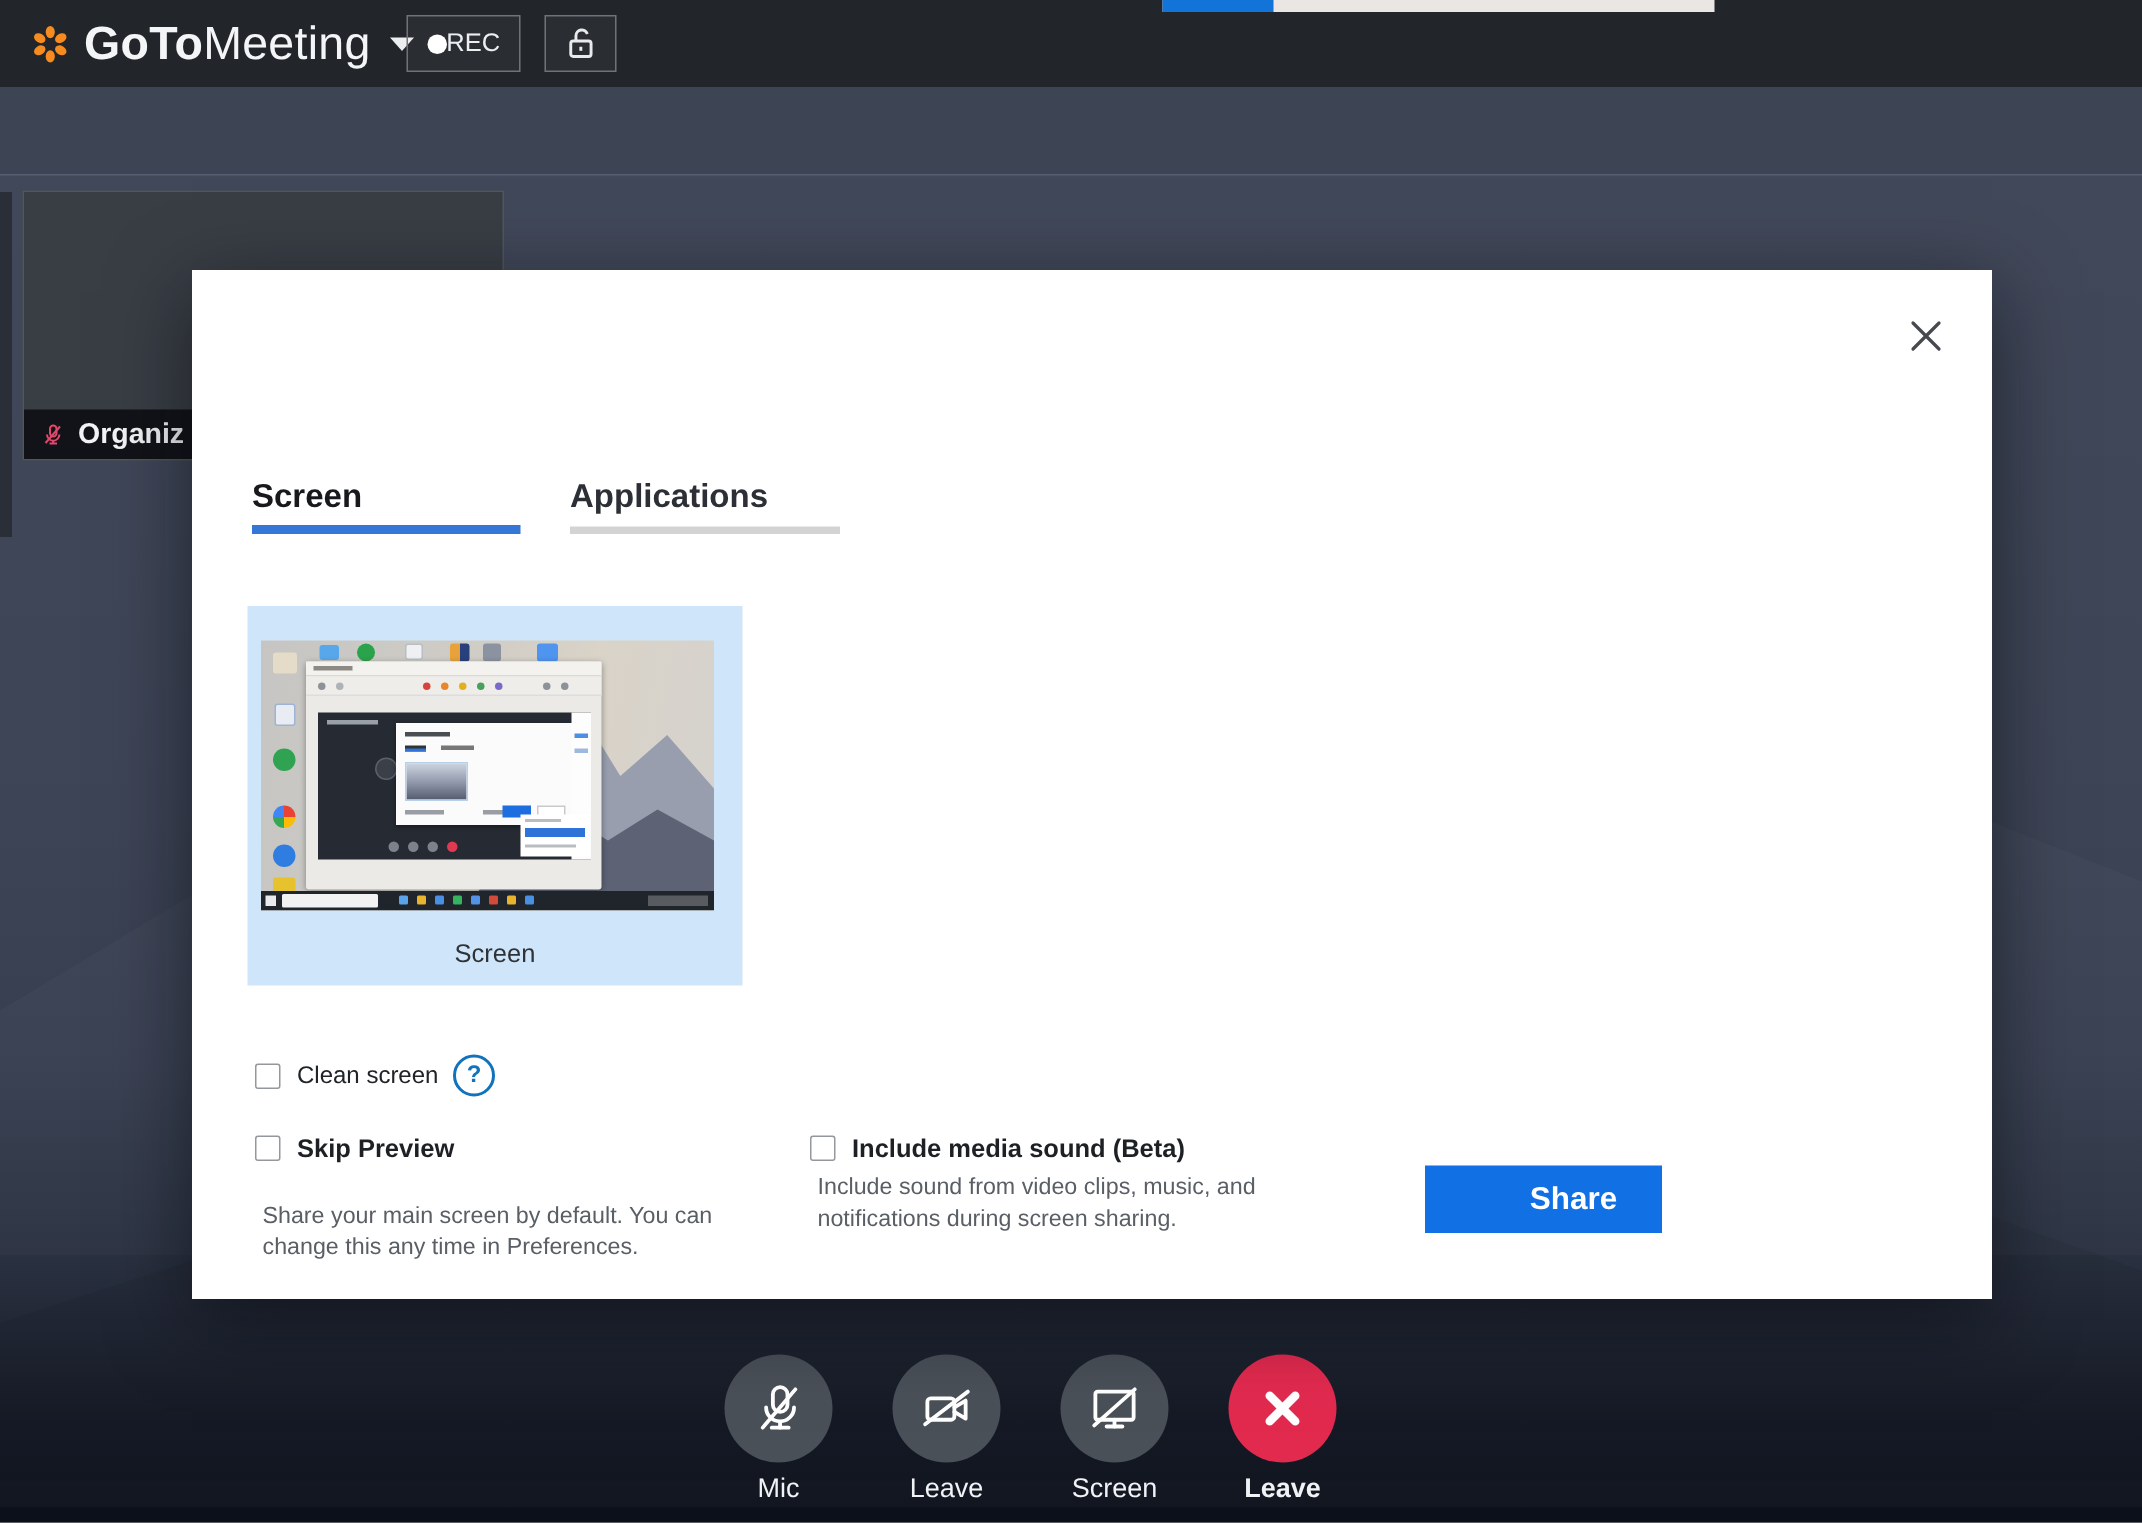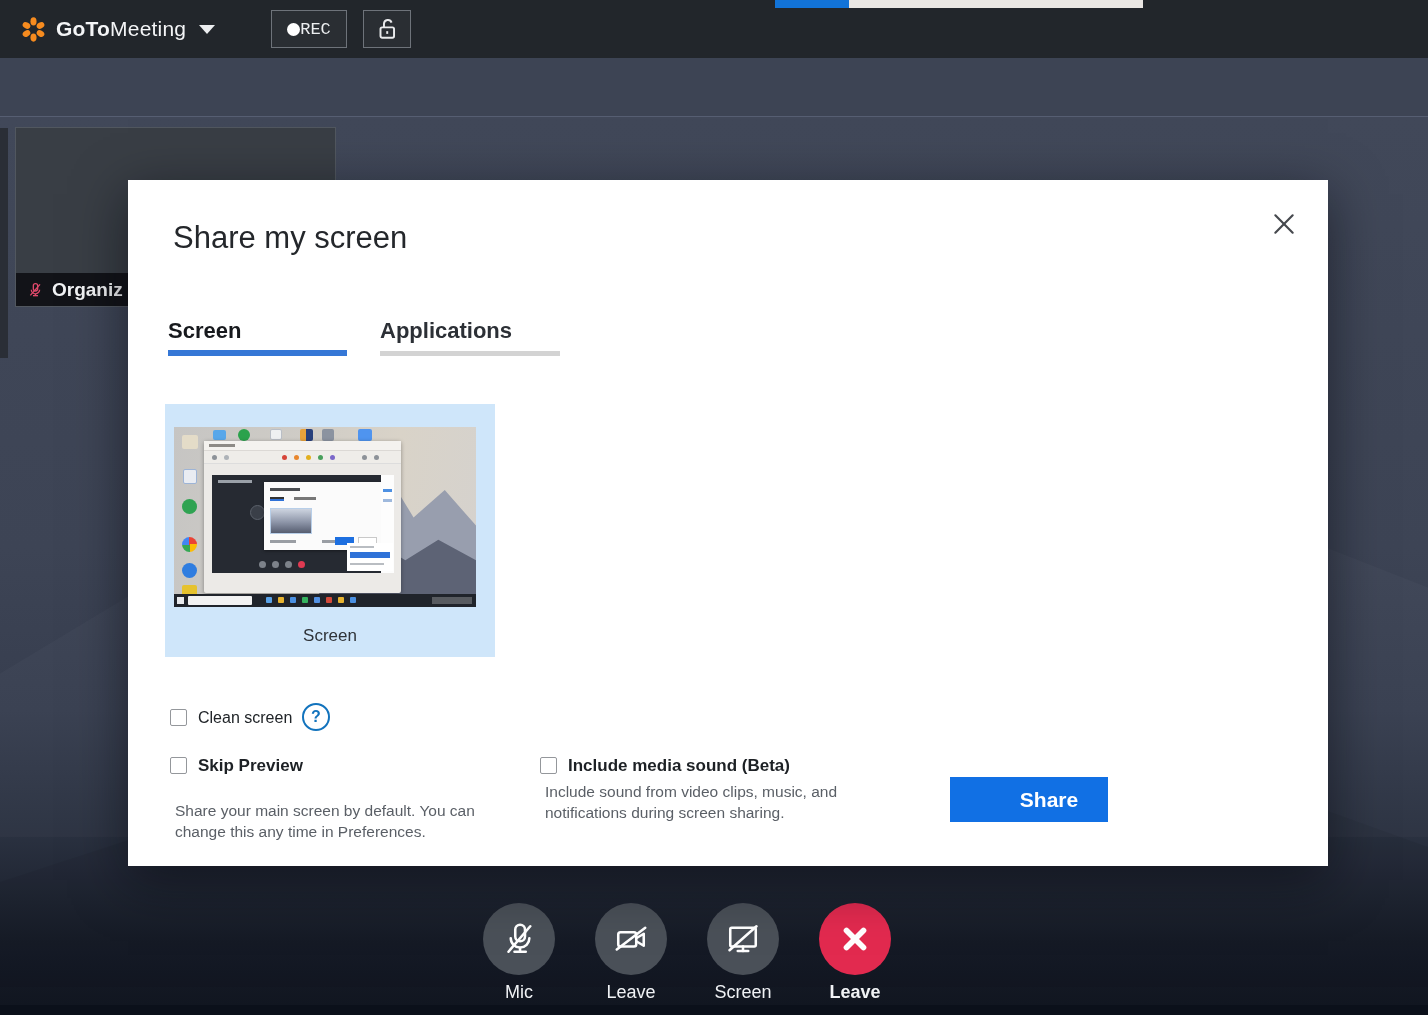--- a/index.html
+++ b/index.html
@@ -6,25 +6,25 @@
   body { font-family:"Liberation Sans", sans-serif; background:#10151f; }
   .stage { position:relative; width:1428px; height:1015px; overflow:hidden; background:#3d4454; }
 
   
   .chrome-strip { position:absolute; left:775px; top:0; width:368px; height:8px; background:#e9e6e3; z-index:6; }
   .chrome-strip .tab-ind { position:absolute; left:0; top:0; width:74px; height:8px; background:#1273d8; }
 
   
   .top-bar { position:absolute; left:0; top:0; width:1428px; height:58px; background:#22262b; z-index:5; }
   .brand { position:absolute; left:20px; top:0; height:58px; display:flex; align-items:center; gap:9px; cursor:pointer; }
-  .brand-text { color:#f4f5f7; font-size:21px; letter-spacing:0.2px; }
+  .brand-text { color:#f4f5f7; font-size:31px; letter-spacing:0.2px; }
   .brand-text b { font-weight:700; }
   .brand-text span.lt { font-weight:400; }
   .caret-down { width:0; height:0; border-left:8px solid transparent; border-right:8px solid transparent; border-top:9px solid #eceef0; margin-left:4px; }
-  .rec-btn { position:absolute; left:271px; top:10px; width:76px; height:38px; border:1px solid #6e737a; background:rgba(255,255,255,0.04); display:flex; align-items:center; justify-content:center; gap:0; cursor:pointer;font-family:Liberation Mono, monospace; }
+  .rec-btn { position:absolute; left:271px; top:10px; width:76px; height:38px; border:1px solid #6e737a; background:rgba(255,255,255,0.04); display:flex; align-items:center; justify-content:center; gap:0; cursor:pointer; }
   .rec-dot { width:13px; height:13px; border-radius:50%; background:#ffffff; }
   .rec-label { color:#eceef0; font-size:17px; }
   .lock-btn { position:absolute; left:363px; top:10px; width:48px; height:38px; border:1px solid #6e737a; background:rgba(255,255,255,0.04); display:flex; align-items:center; justify-content:center; cursor:pointer; }
 
   
   .meeting-bar { position:absolute; left:0; top:58px; width:1428px; height:58px; background:#23272e; border-top:1px solid #3a4150; z-index:5; }
   .meeting-name { position:absolute; left:28px; top:0; height:58px; line-height:58px; color:#eff1f3; font-size:18px; }
   .talking-sel { position:absolute; left:855px; top:0; height:58px; display:flex; align-items:center; gap:16px; cursor:pointer; }
   .talking-label { color:#edeff2; font-size:20px; }
 
@@ -173,21 +173,20 @@
     </div>
   </div>
 
   <div class="dialog">
     <div class="dlg-close">
       <svg width="26" height="26" viewBox="0 0 24 24" stroke="#46494e" stroke-width="2" stroke-linecap="round">
         <line x1="4" y1="4" x2="20" y2="20"></line>
         <line x1="20" y1="4" x2="4" y2="20"></line>
       </svg>
     </div>
-    <div class="dlg-title">Share my screen</div>
 
     <div class="tab tab-screen">Screen</div>
     <div class="tab-underline blue"></div>
     <div class="tab tab-apps">Applications</div>
     <div class="tab-underline gray"></div>
 
     <div class="screen-card">
       <div class="thumb">
         <div class="m-mtn-far"></div>
         <div class="m-mtn-near"></div>

